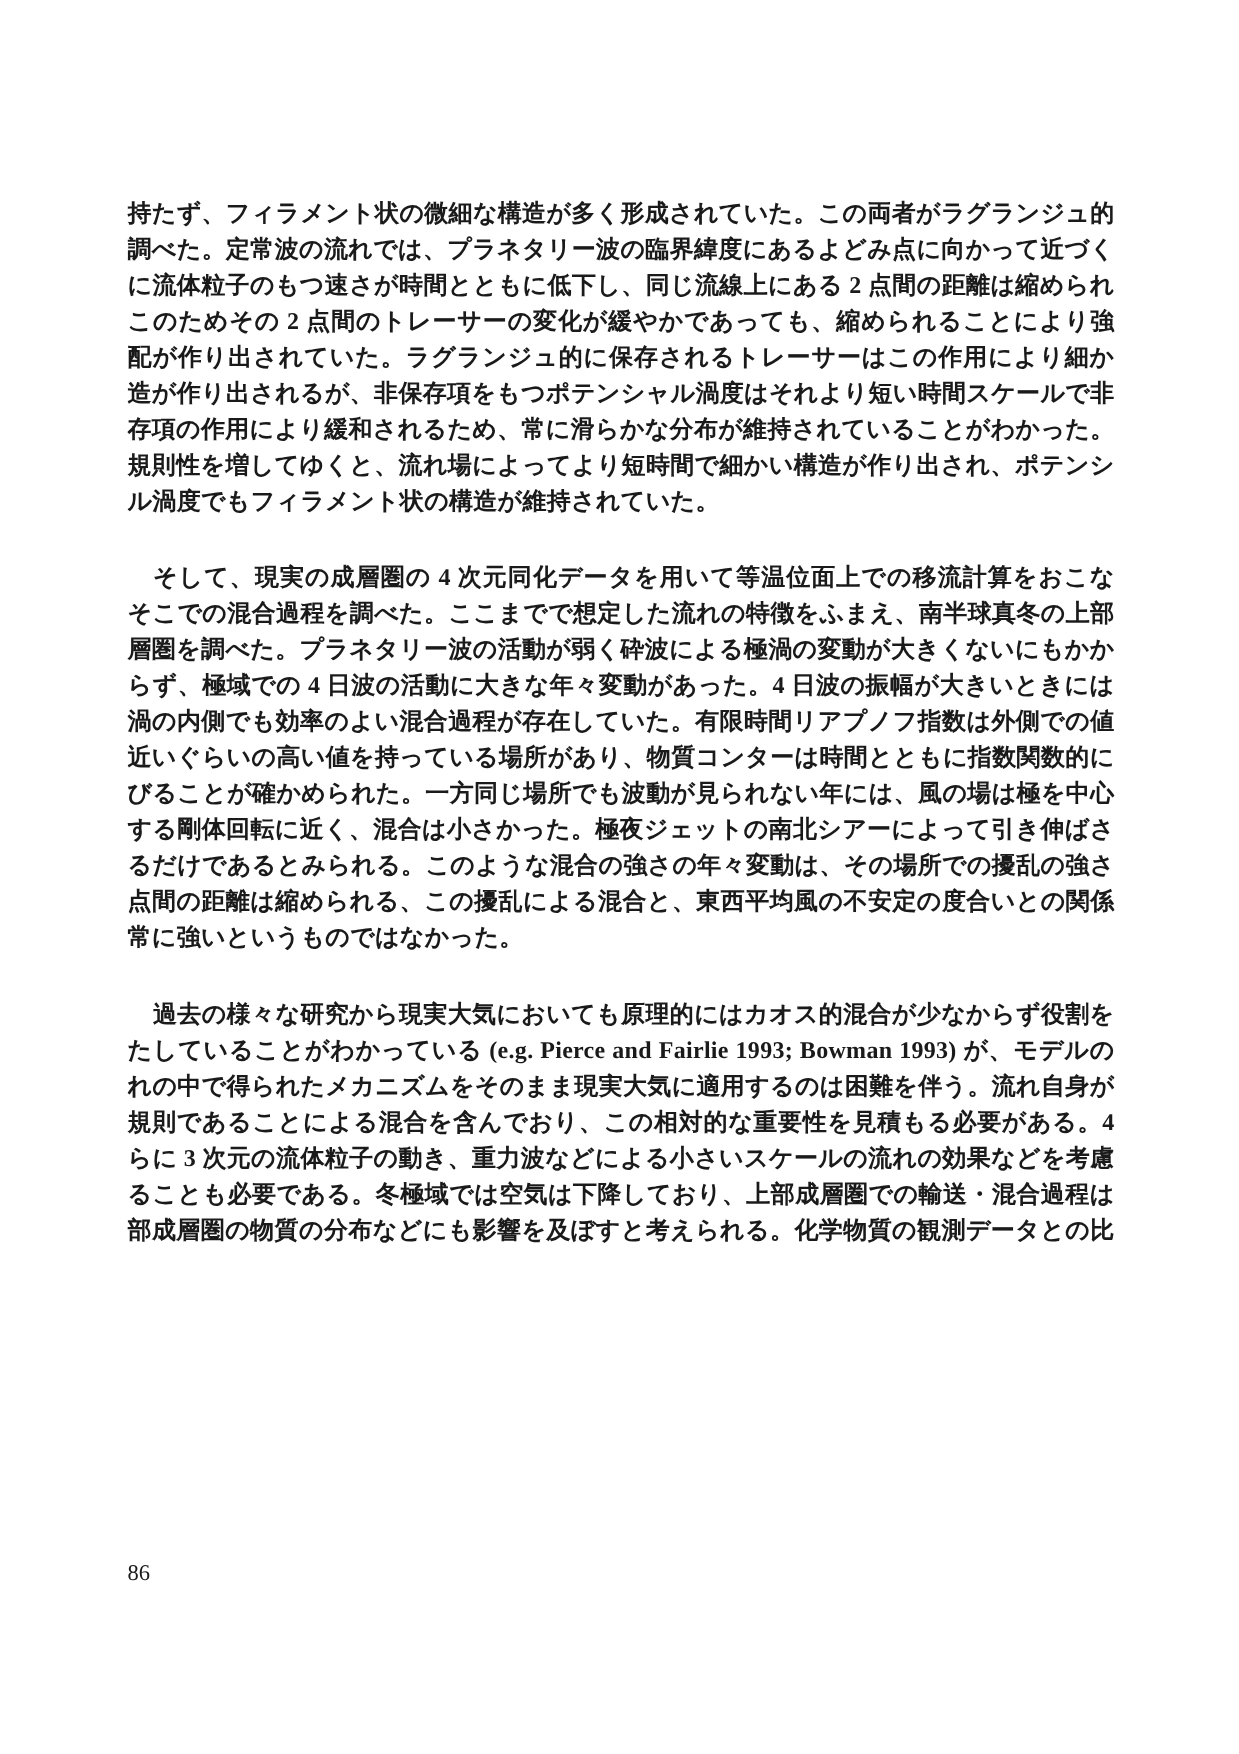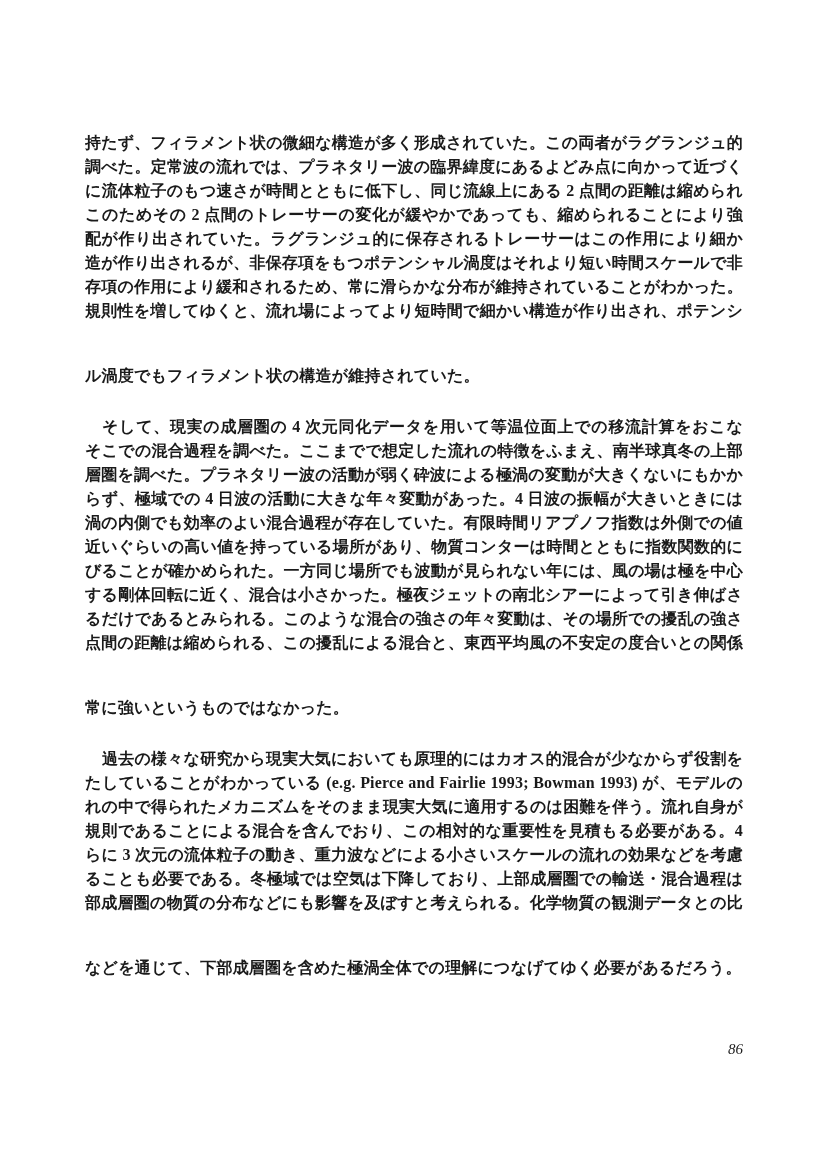--- a/index.html
+++ b/index.html
@@ -32,35 +32,33 @@
     height: 24px;
     overflow: hidden;
     text-align: justify;
     text-align-last: justify;
     white-space: normal;
     letter-spacing: 0.2px;
     font-weight: bold;
   }
   .line.last {
     text-align-last: left;
-    margin-top: 41px;
   }
   .line.indent {
     padding-left: 17px;
     margin-top: 27px;
   }
   .footer {
     position: absolute;
     left: 85px;
     top: 1038px;
     width: 658px;
-    text-align: right;
+    text-align: left;
     font-size: 15px;
     line-height: 22px;
-    font-style: italic;
   }
 </style>
 </head>
 <body>
 
 <div class="page">
   <div class="text-block">
       <div class="paragraph">
         <div class="line">持たず、フィラメント状の微細な構造が多く形成されていた。この両者がラグランジュ的に</div>
         <div class="line">調べた。定常波の流れでは、プラネタリー波の臨界緯度にあるよどみ点に向かって近づく際</div>
@@ -86,19 +84,18 @@
         <div class="line last">常に強いというものではなかった。</div>
       </div>
       <div class="paragraph">
         <div class="line indent">過去の様々な研究から現実大気においても原理的にはカオス的混合が少なからず役割を果</div>
         <div class="line">たしていることがわかっている (e.g. Pierce and Fairlie 1993; Bowman 1993) が、モデルの流</div>
         <div class="line">れの中で得られたメカニズムをそのまま現実大気に適用するのは困難を伴う。流れ自身が不</div>
         <div class="line">規則であることによる混合を含んでおり、この相対的な重要性を見積もる必要がある。4 章</div>
         <div class="line">らに 3 次元の流体粒子の動き、重力波などによる小さいスケールの流れの効果などを考慮す</div>
         <div class="line">ることも必要である。冬極域では空気は下降しており、上部成層圏での輸送・混合過程は下</div>
         <div class="line">部成層圏の物質の分布などにも影響を及ぼすと考えられる。化学物質の観測データとの比較</div>
-        <div class="line last">などを通じて、下部成層圏を含めた極渦全体での理解につなげてゆく必要があるだろう。</div>
       </div>
     </div>
   <div class="footer">
     <span>86</span>
   </div>
 </div>
 
 </body></html>

